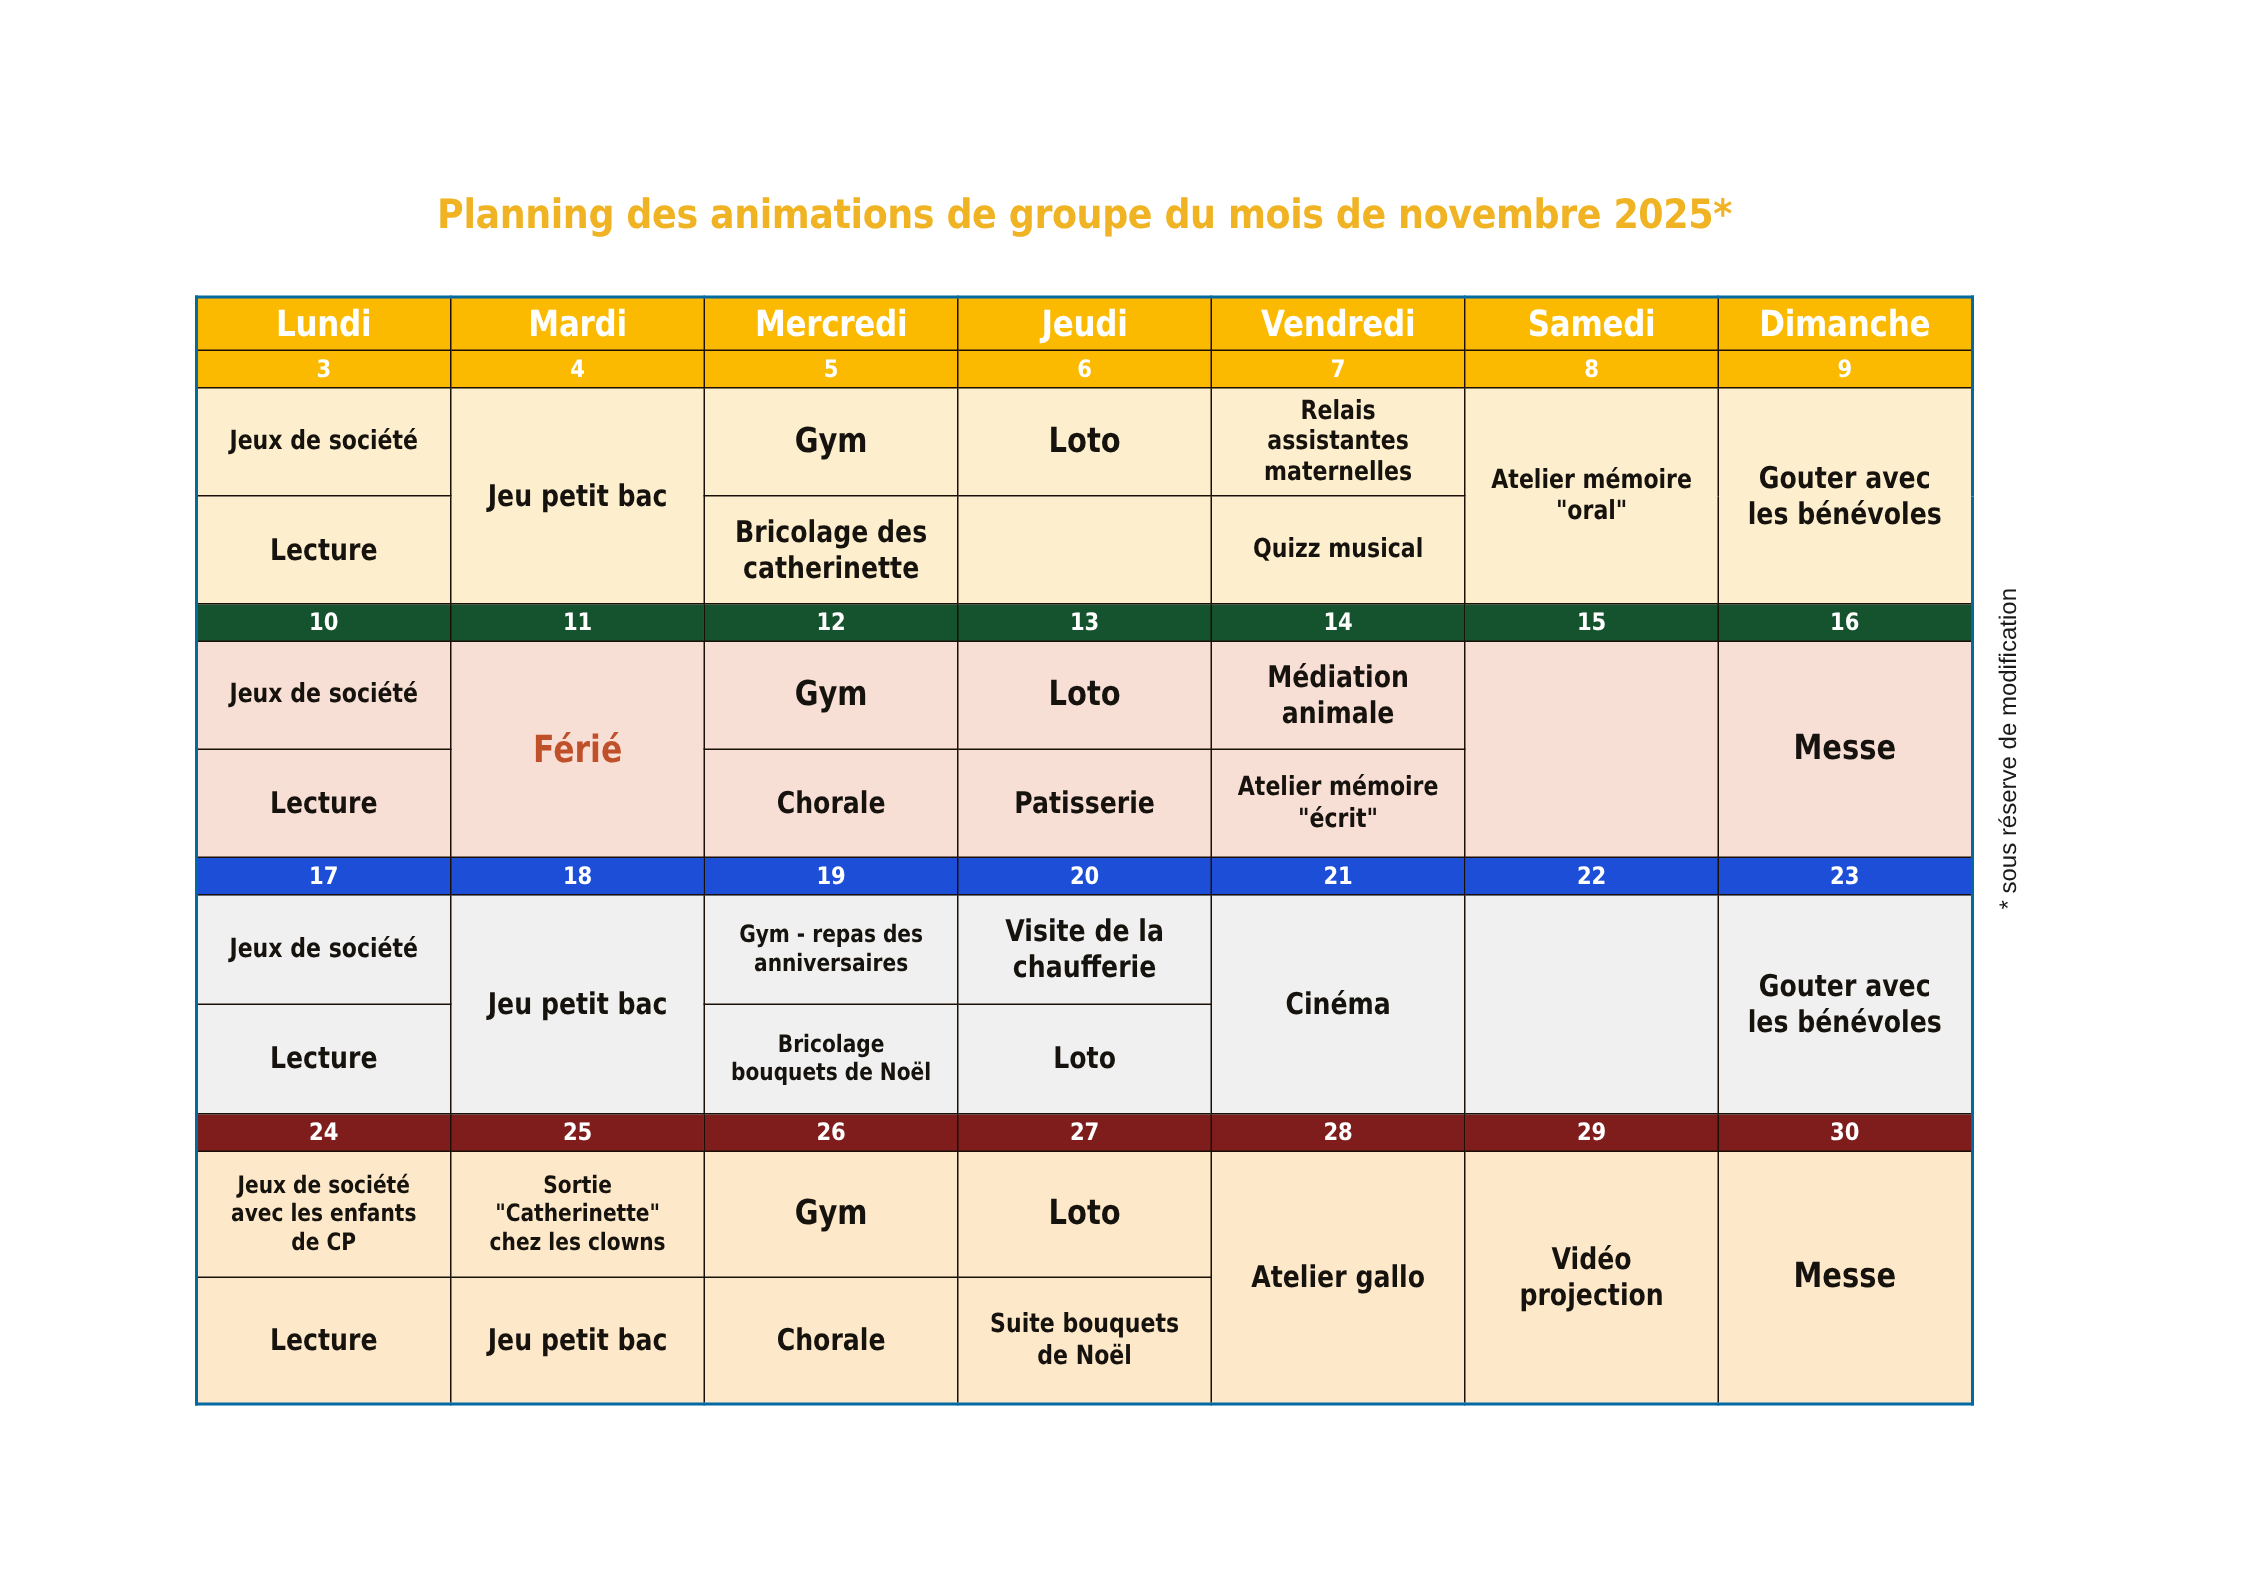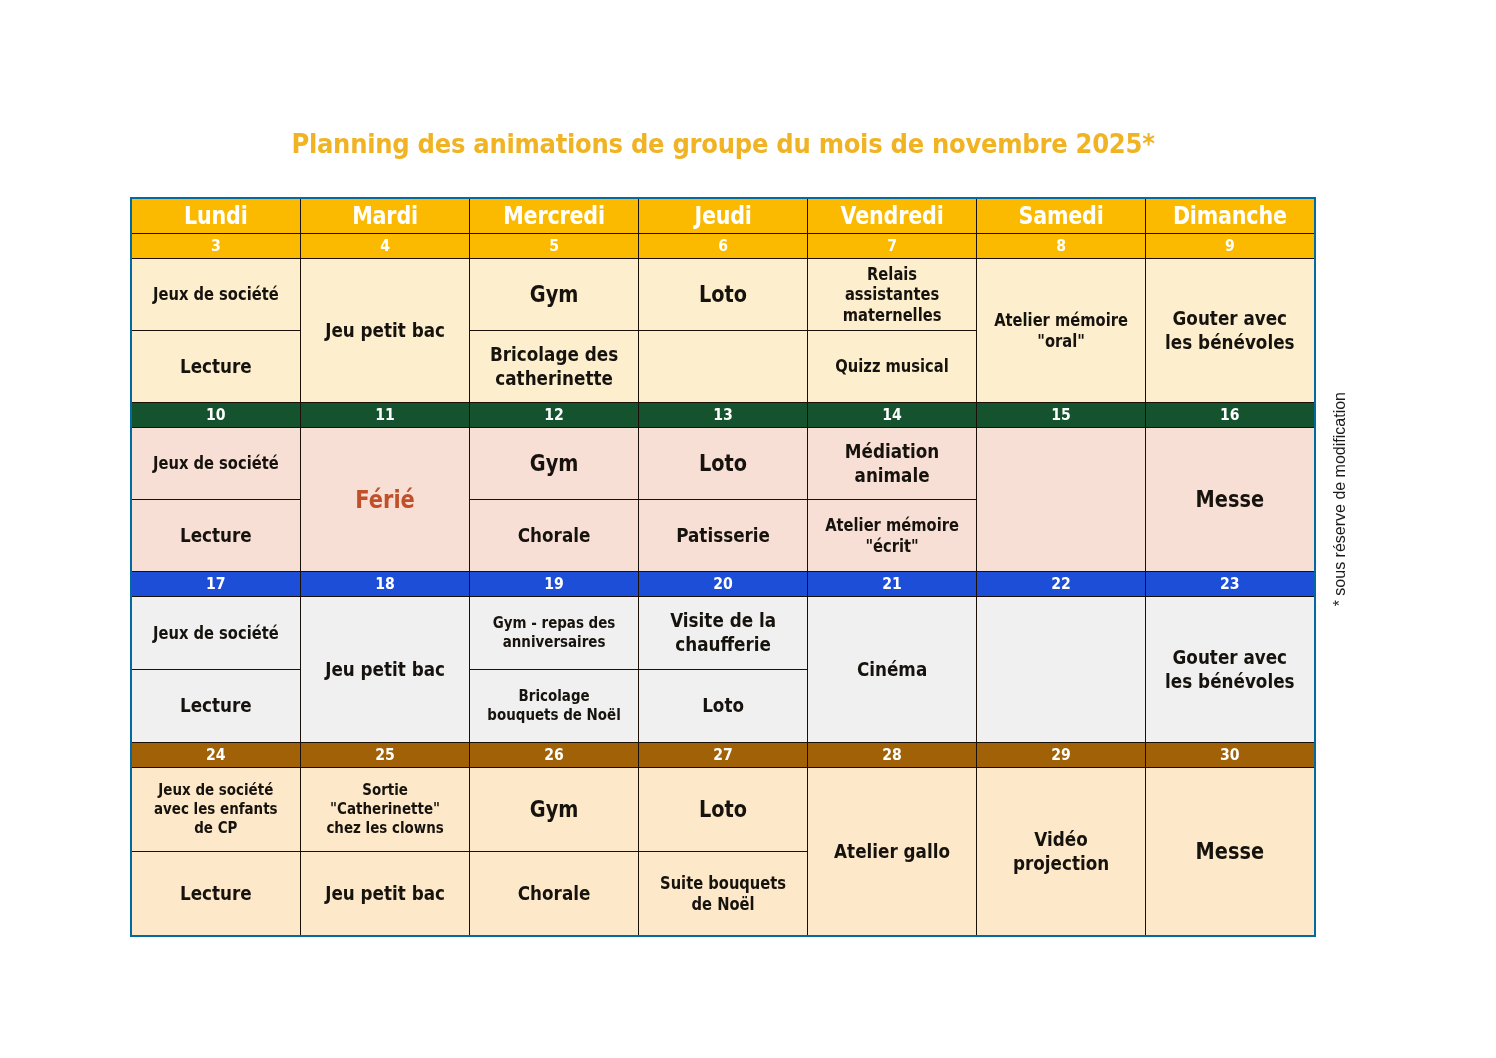--- a/index.html
+++ b/index.html
@@ -101,21 +101,21 @@
 
   .ferie {
     color: #C0502A;
     font-size: 25px;
   }
 
   
   .hdr-gold   { background: #FBBA00; }
   .hdr-red    { background: #14532d; }
   .hdr-gray   { background: #1d4ed8; }
-  .hdr-brown  { background: #a16207; }
+  .hdr-brown  { background: #7f1d1d; }
 
   .bg-gold   { background: #FDEFCE; }
   .bg-red    { background: #F8DFD5; }
   .bg-gray   { background: #F0F0F0; }
   .bg-brown  { background: #FDE8C9; }
 
   
   .r-act { height: 71px; }
   .r-act-w2 { height: 71px; }
   .r-act-w3 { height: 72px; }

